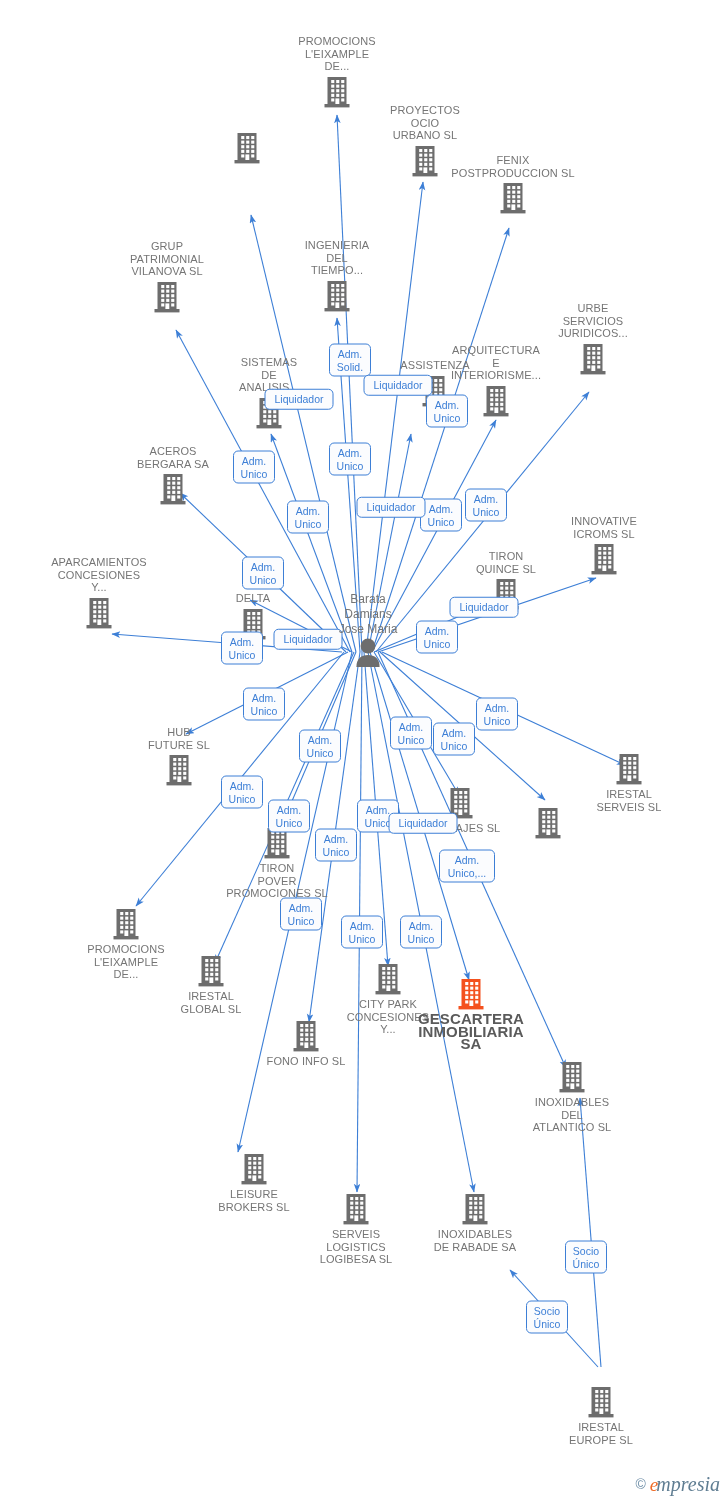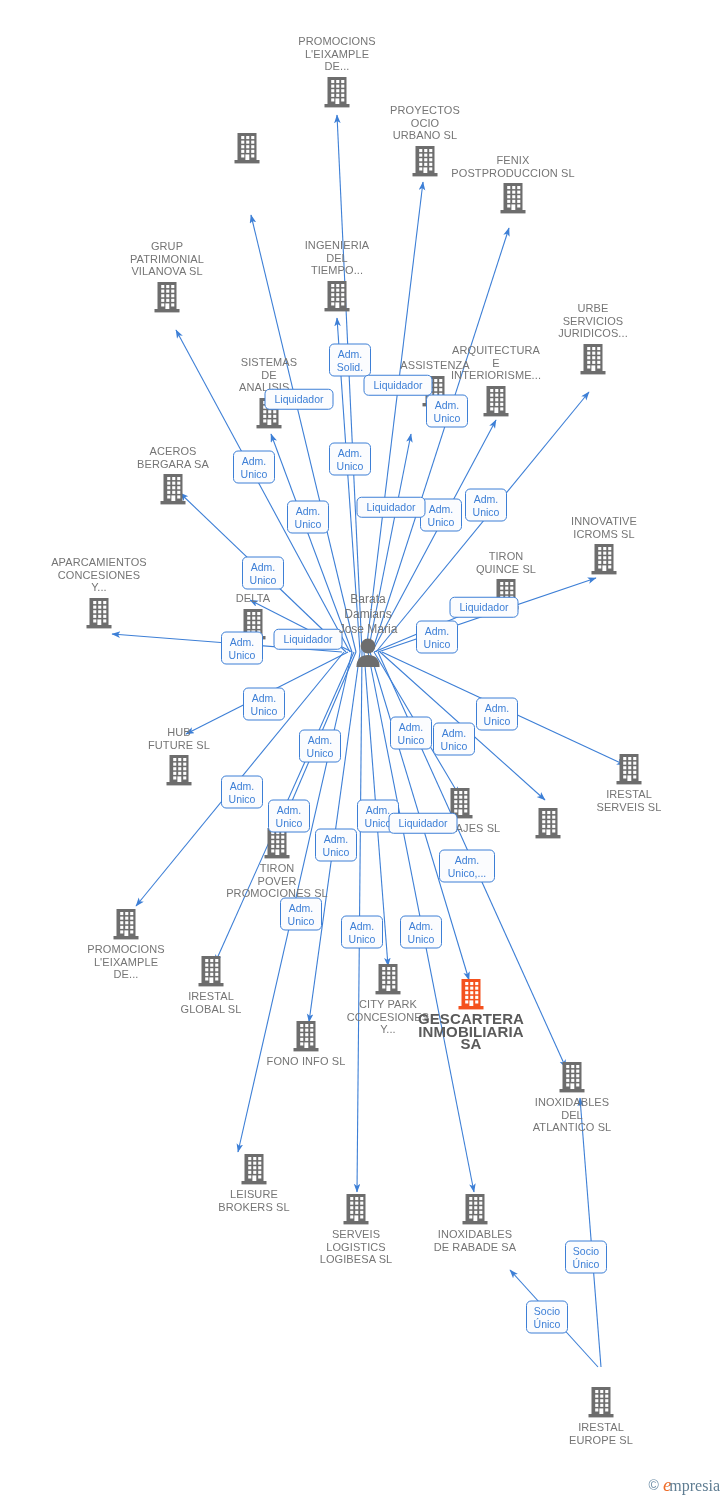--- a/index.html
+++ b/index.html
@@ -98,23 +98,24 @@
   #watermark .wm-e {
     color: #ef6c28;
     font-family: "Liberation Serif", serif;
     font-style: italic;
     font-size: 19px;
     line-height: 1;
   }
   #watermark .wm-rest {
     color: #5f7d92;
     font-family: "Liberation Serif", serif;
-    font-size: 16px;
+    font-size: 20px;
     line-height: 1;
     margin-left: -2px;
+    font-style: italic;
   }
 </style>
 </head>
 <body>
 
 <div id="canvas">
 
   <svg id="edges" viewBox="0 0 728 1500">
     <defs>
       <marker id="arw" markerWidth="9" markerHeight="9" refX="7.5" refY="3" orient="auto" markerUnits="strokeWidth">

